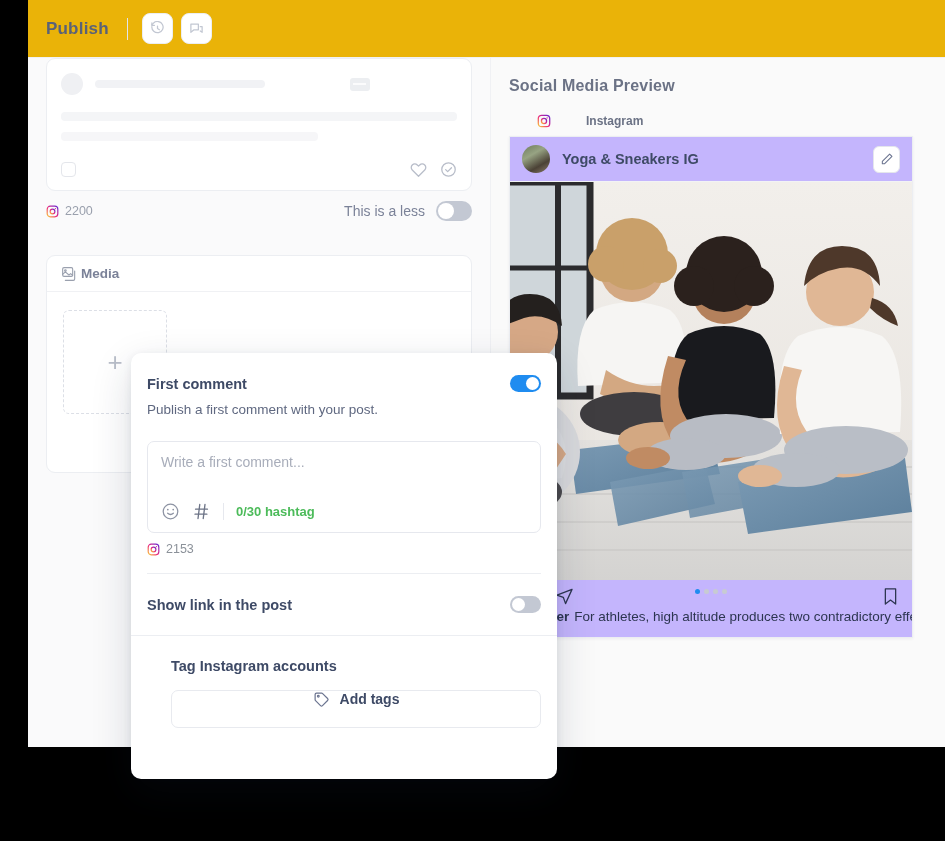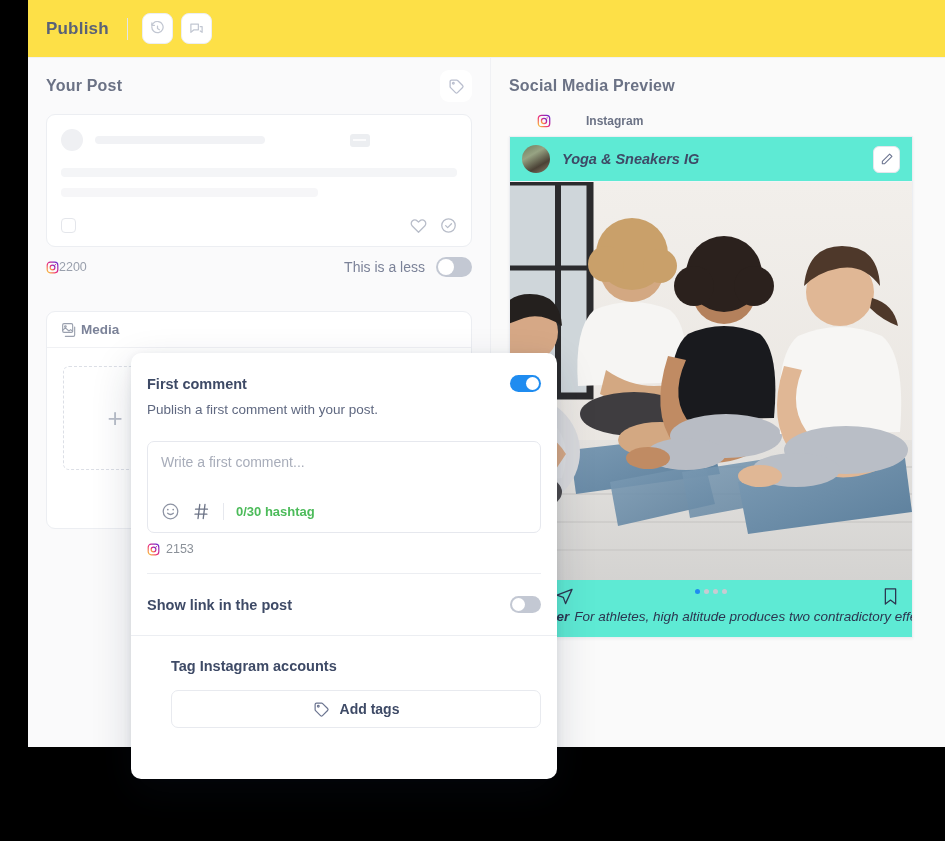--- a/index.html
+++ b/index.html
@@ -23,21 +23,21 @@
     left: 28px; top: 0; width: 917px; height: 747px;
     background: #ffffff;
     overflow: hidden;
   }
 
   
   .topbar {
     height: 58px;
     display: flex; align-items: center;
     padding: 0 0 0 18px;
-    background: #fde047;
+    background: #eab308;
     border-bottom: 1px solid #f0f1f4;
   }
   .topbar-title {
     font-size: 17px; font-weight: bold; color: #5a6277;
     letter-spacing: .2px;
   }
   .topbar-sep {
     width: 1px; height: 22px; background: #e2e5eb;
     margin: 0 14px 0 18px;
   }
@@ -102,21 +102,21 @@
     margin-top: auto; display: flex; align-items: center;
     justify-content: space-between; padding-bottom: 12px;
   }
   .sk-check { width: 15px; height: 15px; border: 1.5px solid #e4e6eb; border-radius: 4px; }
   .comp-icons { display: flex; align-items: center; gap: 13px; }
 
   .composer-foot {
     display: flex; align-items: center; justify-content: space-between;
     margin-top: 10px;
   }
-  .count-chip { display: flex; align-items: center; }
+  .count-chip { display: flex; align-items: center; gap: 6px; }
   .count-chip span { font-size: 12.5px; color: #9aa0ad; }
   .draft-wrap { display: flex; align-items: center; gap: 11px; }
   .draft-label { font-size: 14px; color: #7b8298; }
 
   
   .toggle {
     width: 31px; height: 17px; border-radius: 9px; background: #c3c8d3;
     position: relative; cursor: pointer; flex: none;
   }
   .toggle .knob {
@@ -147,24 +147,23 @@
     display: flex; align-items: center; justify-content: center;
     cursor: pointer;
   }
   .plus { font-size: 26px; color: #b9bec9; font-weight: 300; line-height: 1; }
 
   
   .net-row { display: flex; align-items: center; gap: 7px; margin-bottom: 8px; }
   .net-row span { font-size: 12px; font-weight: bold; color: #6b7285; margin-left: 28px; }
 
   .ig-card {
-    width: 404px; background: #5eead4;
+    width: 404px; background: #c4b5fd;
     border: 1px solid #eceef2;
     box-shadow: 0 1px 3px rgba(30,40,70,.06);
-    font-style: italic;
   }
   .ig-head {
     height: 45px; display: flex; align-items: center;
     padding: 0 12px; gap: 12px;
     border-bottom: 1px solid #f2f3f5;
   }
   .ig-avatar {
     width: 28px; height: 28px; border-radius: 50%;
     background: linear-gradient(150deg,#6c7a5b 0%,#97a383 35%,#4b4236 70%,#8b7e6a 100%);
     flex: none;
@@ -228,21 +227,21 @@
   .cnt-row { display: flex; align-items: center; gap: 6px; margin-top: 9px; }
   .cnt-row span { font-size: 12.5px; color: #8b9199; }
 
   .divider { height: 1px; background: #eceef2; margin-top: 17px; }
 
   .sec-link { padding: 22px 16px; }
   .sec-tag { padding: 22px 16px 0 16px; margin-left: 24px; }
   .add-tags {
     margin-top: 16px; height: 38px;
     border: 1px solid #e8eaef; border-radius: 7px;
-    display: flex; align-items: center; justify-content: center; gap: 10px;
+    display: flex; justify-content: center; gap: 10px;
     cursor: pointer;
   }
   .add-tags span { font-size: 14px; font-weight: bold; color: #3e4a66; }
 
   .emoji-ic { cursor: pointer; }
   svg { display: block; }
 </style>
 </head>
 <body>
 
@@ -269,31 +268,20 @@
               <path d="M18 9h3v9l-3-2"></path>
           </svg>
         </span>
       </div>
     </div>
 
     <div class="app-body">
 
       <div class="col-left">
 
-        <div class="panel-head">
-          <div class="panel-title">Your Post</div>
-          <div class="tag-btn">
-            <span>
-              <svg width="17" height="17" viewBox="0 0 24 24" fill="none" stroke="#b9bece" stroke-width="1.8" stroke-linecap="round" stroke-linejoin="round">
-                <path d="M20.6 13.4l-7.2 7.2a2 2 0 0 1-2.8 0l-7-7A2 2 0 0 1 3 12.2V5a2 2 0 0 1 2-2h7.2a2 2 0 0 1 1.4.6l7 7a2 2 0 0 1 0 2.8z"></path>
-                <circle cx="7.5" cy="7.5" r="1.2"></circle>
-              </svg>
-            </span>
-          </div>
-        </div>
 
         <div class="composer">
           <div class="comp-row1">
             <div class="sk-avatar"></div>
             <div class="sk-name"></div>
             <div class="sk-chip"></div>
           </div>
           <div class="sk-line-a"></div>
           <div class="sk-line-b"></div>
           <div class="comp-row2">

